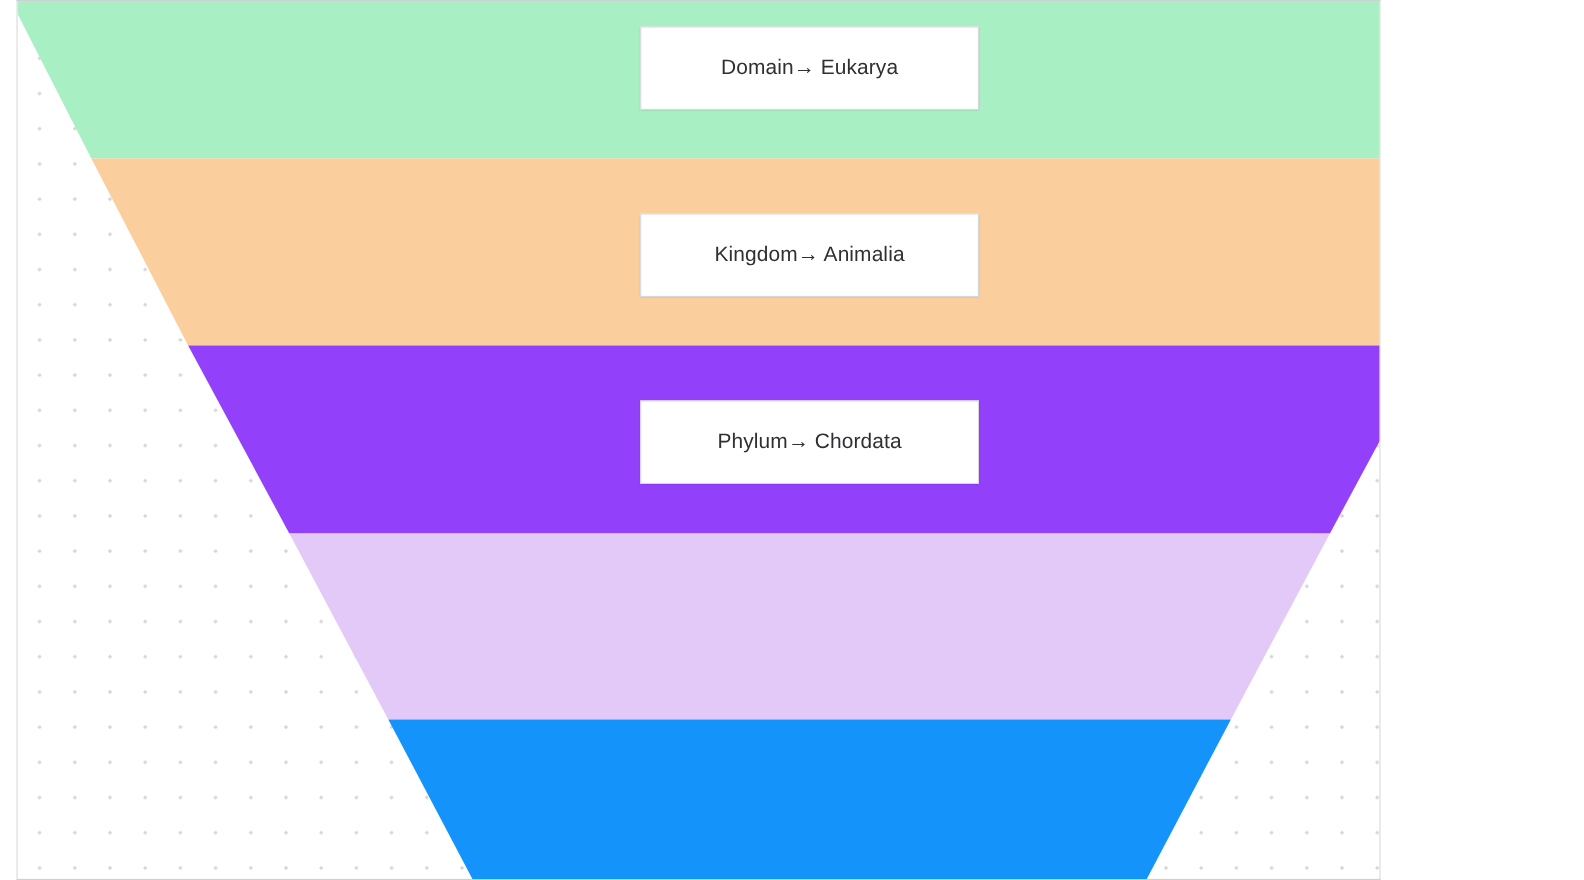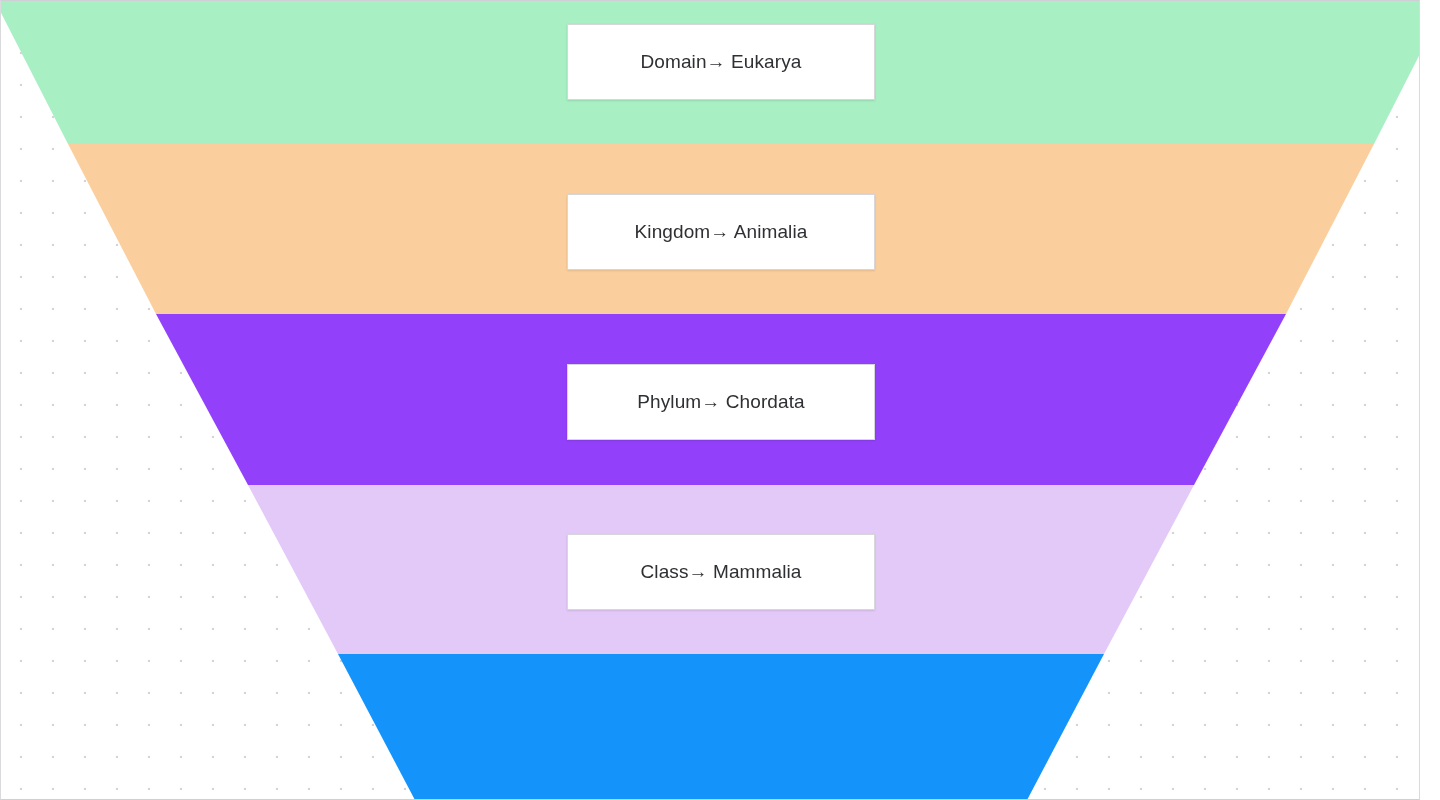--- a/index.html
+++ b/index.html
@@ -7,32 +7,33 @@
     padding: 0;
     width: 1440px;
     height: 800px;
     overflow: hidden;
     background: #ffffff;
     font-family: "Liberation Sans", sans-serif;
   }
 
   #canvas {
     position: relative;
-    width: 1420px;
+    width: 1240px;
     height: 800px;
     background-color: #ffffff;
     background-image: radial-gradient(circle, #d4d4d8 1.3px, rgba(212,212,216,0) 1.6px);
     background-size: 32px 32px;
     background-position: 4px 4px;
     overflow: hidden;
     box-sizing: border-box;
     border-left: 1px solid #d9d9de;
     border-right: 1px solid #d9d9de;
     border-top: 1px solid #cfcfd6;
     border-bottom: 1px solid #cfcfd6;
+    margin-left: 15px;
   }
 
   
   #funnel-svg {
     position: absolute;
     left: 0;
     top: 0;
     width: 1440px;
     height: 800px;
     display: block;
@@ -89,18 +90,15 @@
   </div>
 
   <div class="stage-card" id="card-2">
     <span class="stage-card-label">Phylum→ Chordata</span>
   </div>
 
   <div class="stage-card" id="card-1">
     <span class="stage-card-label">Kingdom→ Animalia</span>
   </div>
 
-  <div class="stage-card" id="card-3">
-    <span class="stage-card-label">Class→ Mammalia</span>
-  </div>
 
 
 </div>
 
 </body></html>

